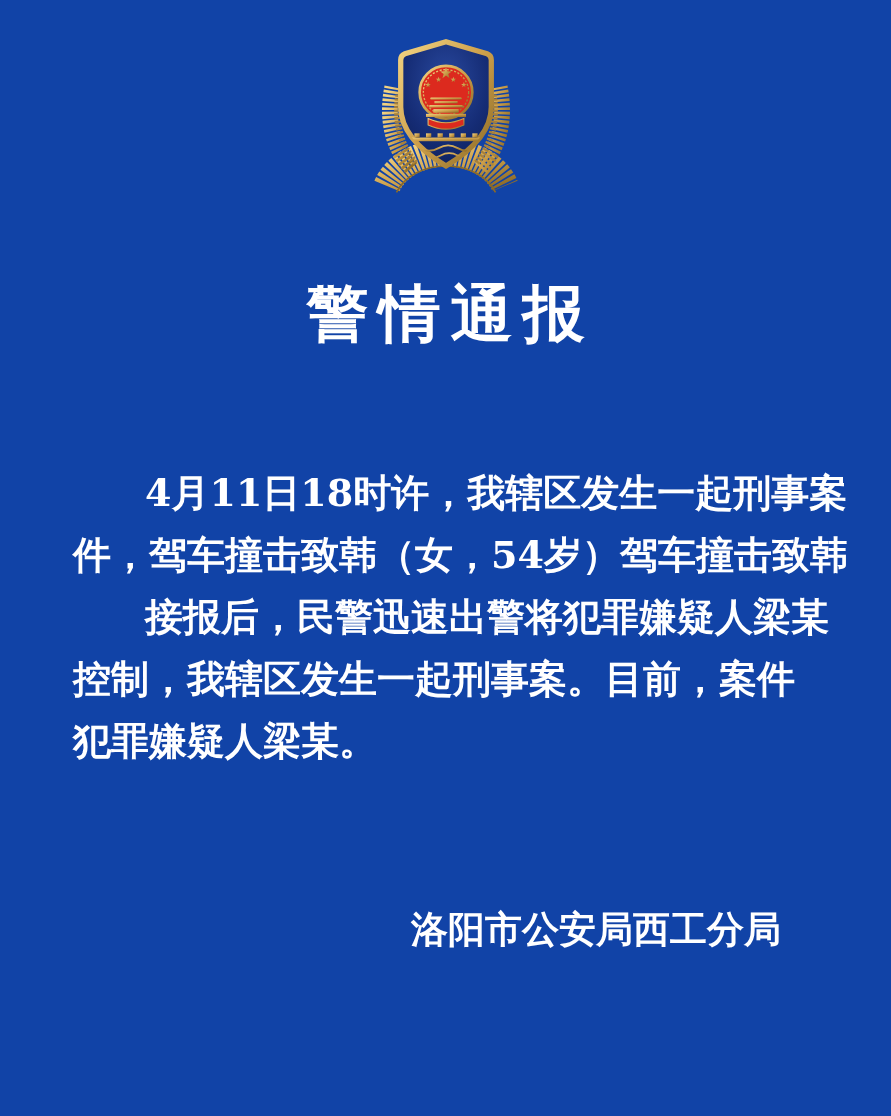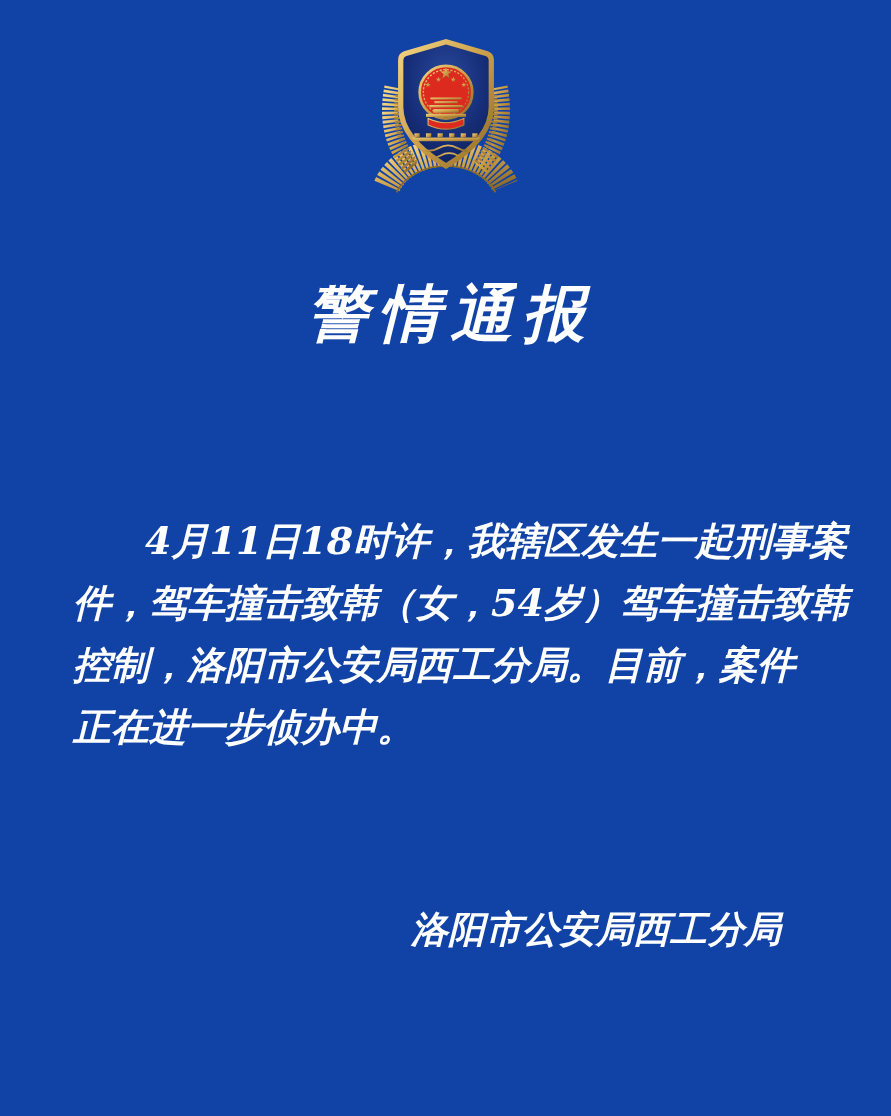--- a/index.html
+++ b/index.html
@@ -14,21 +14,20 @@
   html,body{margin:0;padding:0;}
   body{background:#333;}
   .page{
     position:relative;
     width:891px;height:1116px;
     margin:0 auto;
     background:var(--bg);
     overflow:hidden;
     color:var(--text);
     font-family:"DejaVu Serif","Liberation Serif",serif;
-    font-style:italic;
   }
   .badge{
     position:absolute;
     top:30px;left:50%;
     transform:translateX(-50%);
     width:158px;height:174px;
   }
   .title{
     position:absolute;
     top:272px;left:0;width:100%;
@@ -38,21 +37,20 @@
     font-weight:700;
     letter-spacing:10px;
     text-indent:10px;
     white-space:nowrap;
   }
   .body-text{
     position:absolute;
     left:73px;right:60px;top:462px;
     font-size:38px;
     font-weight:600;
-    margin-top:48px;
   }
   .line{
     height:62px;
     line-height:62px;
     white-space:nowrap;
   }
   .indent{padding-left:72px;}
   .signature-block{
     position:absolute;
     top:898px;
@@ -135,21 +133,22 @@
         <path d="M76,238 q16,-9 32,0 q16,9 32,0 q16,-9 32,0 q16,9 32,0" fill="none" stroke="url(#gld)" stroke-width="3.5"></path>
       </g>
     </svg>
   </div>
 
   <h1 class="title">警情通报</h1>
 
   <div class="body-text">
     <div class="line indent">4月11日18时许，我辖区发生一起刑事案</div>
     <div class="line">件，驾车撞击致韩（女，54岁）驾车撞击致韩</div>
-    <div class="line">控制，洛阳市公安局西工分局。目前，案件</div>
-    <div class="line">正在进一步侦办中。</div>
+    <div class="line indent">接报后，民警迅速出警将犯罪嫌疑人梁某</div>
+    <div class="line">控制，我辖区发生一起刑事案。目前，案件</div>
+    <div class="line">犯罪嫌疑人梁某。</div>
   </div>
 
   <div class="signature-block">
     <div class="sig-line">洛阳市公安局西工分局</div>
   </div>
 
 </div>
 
 </body></html>

